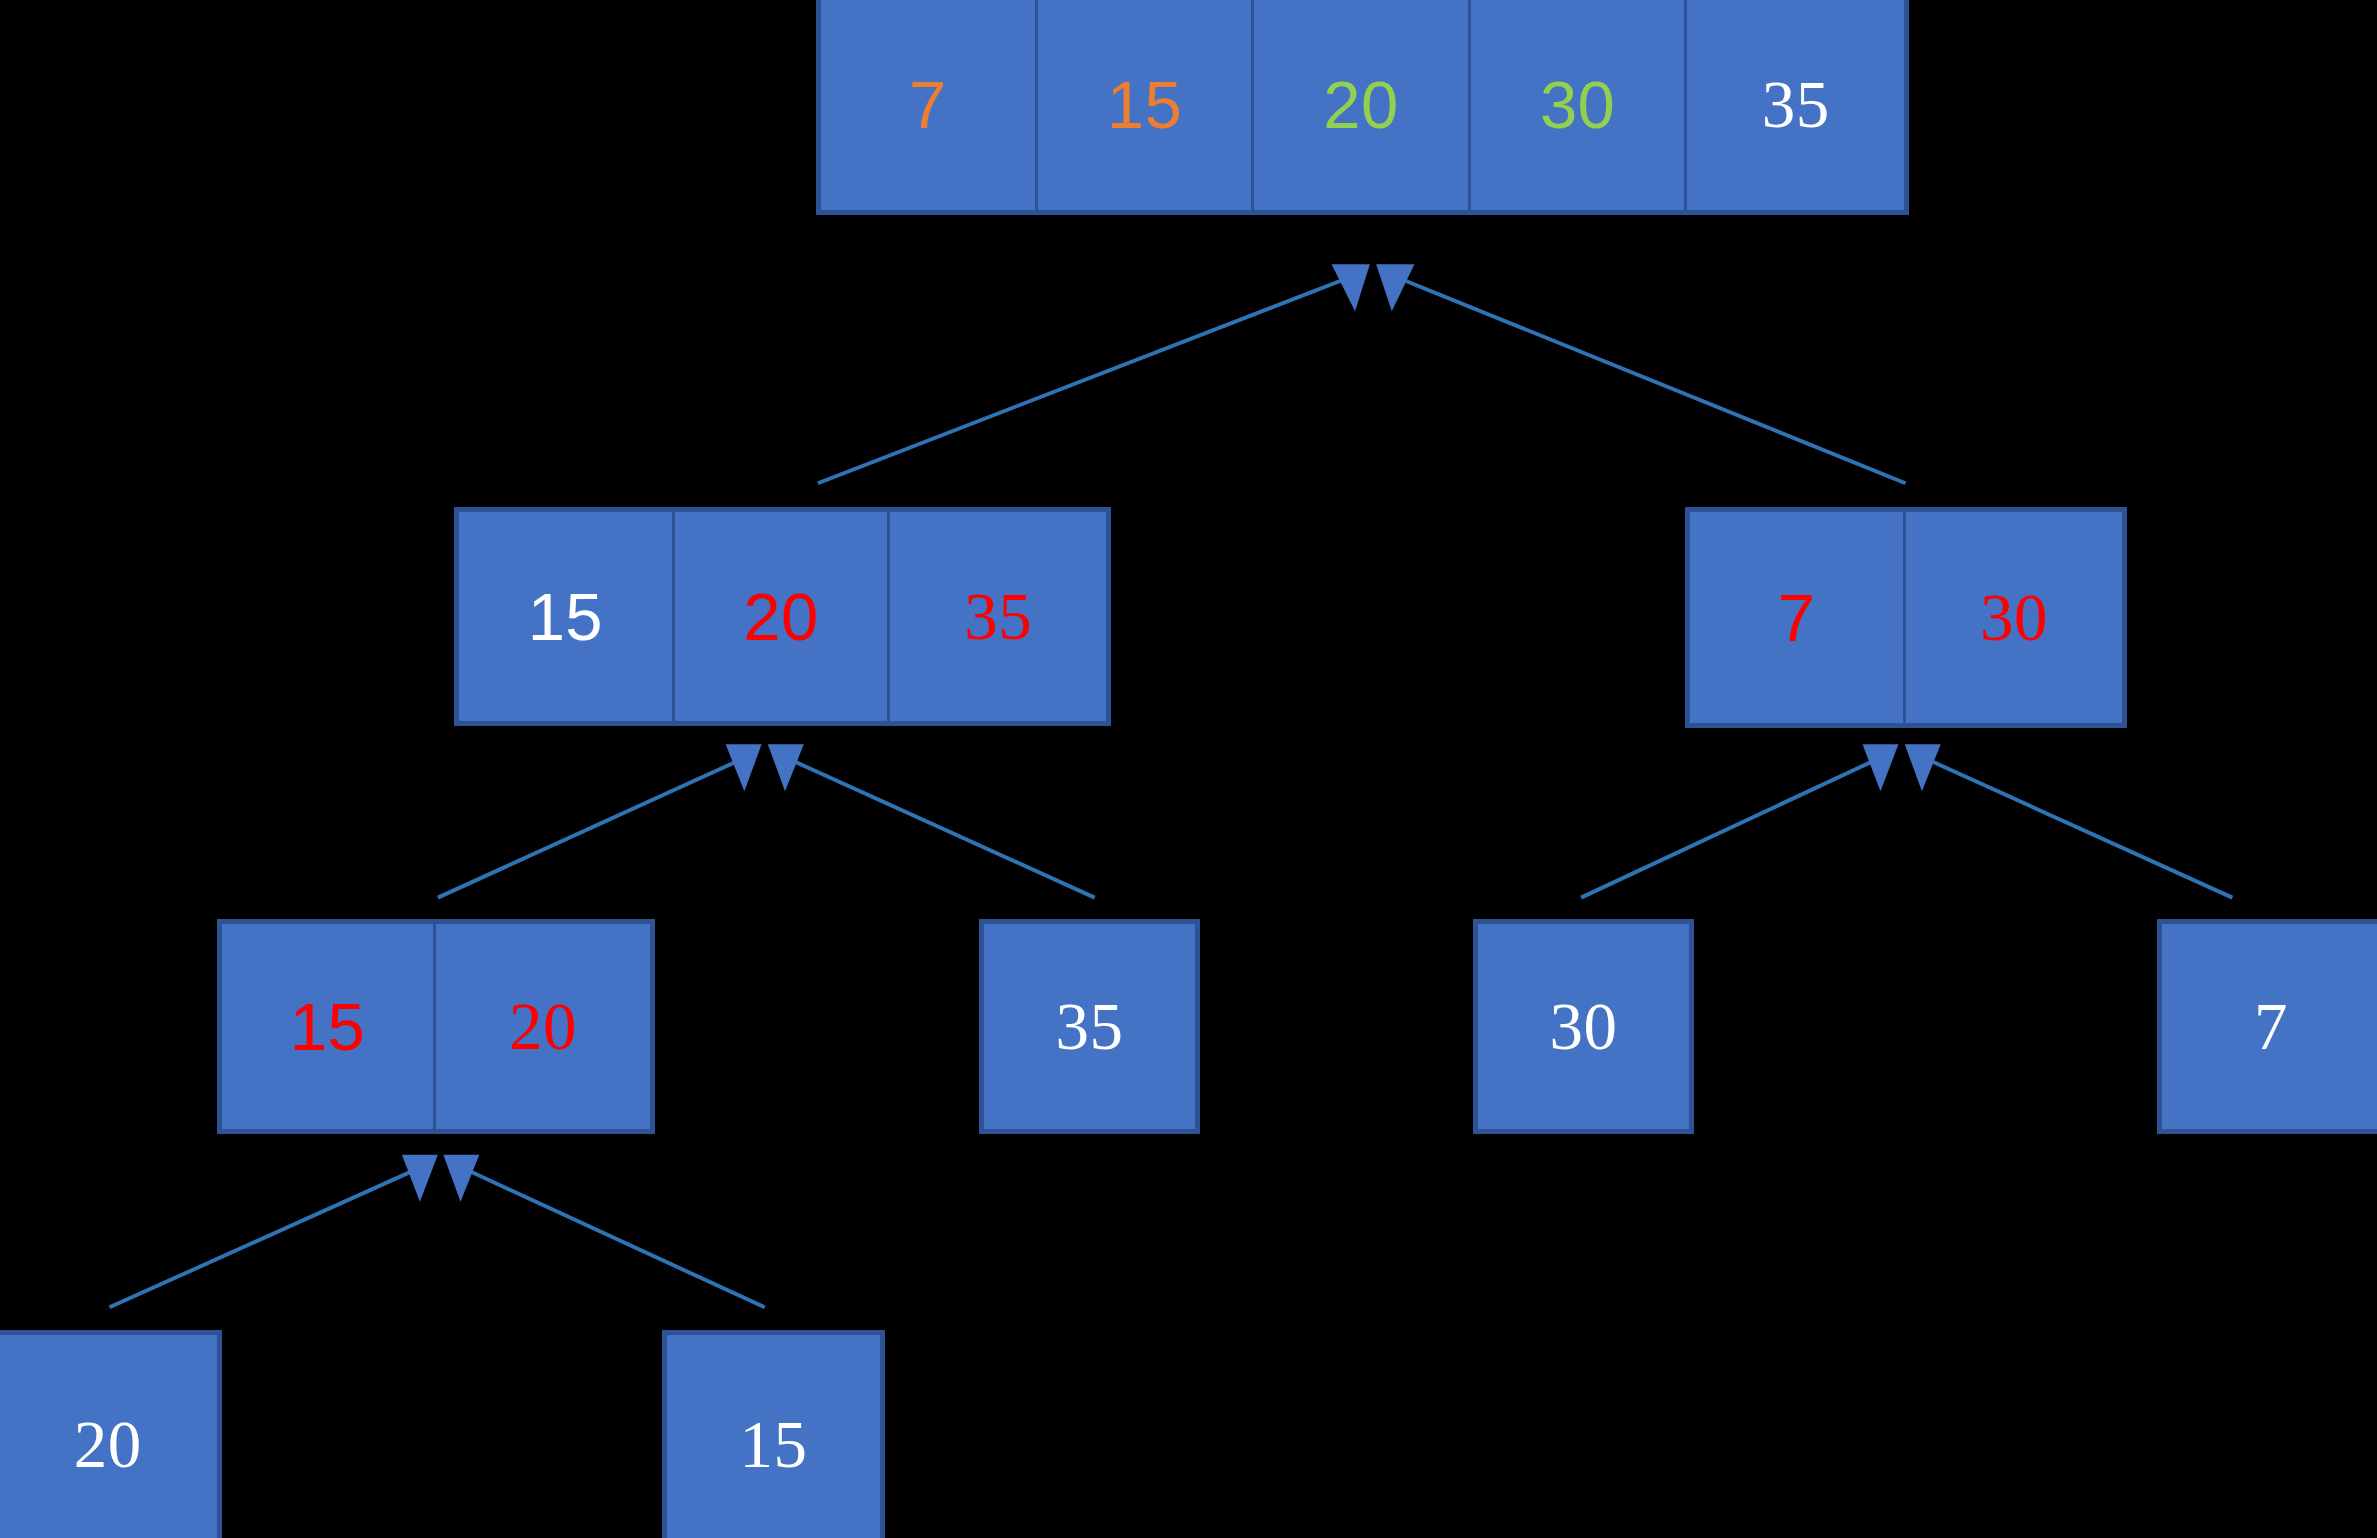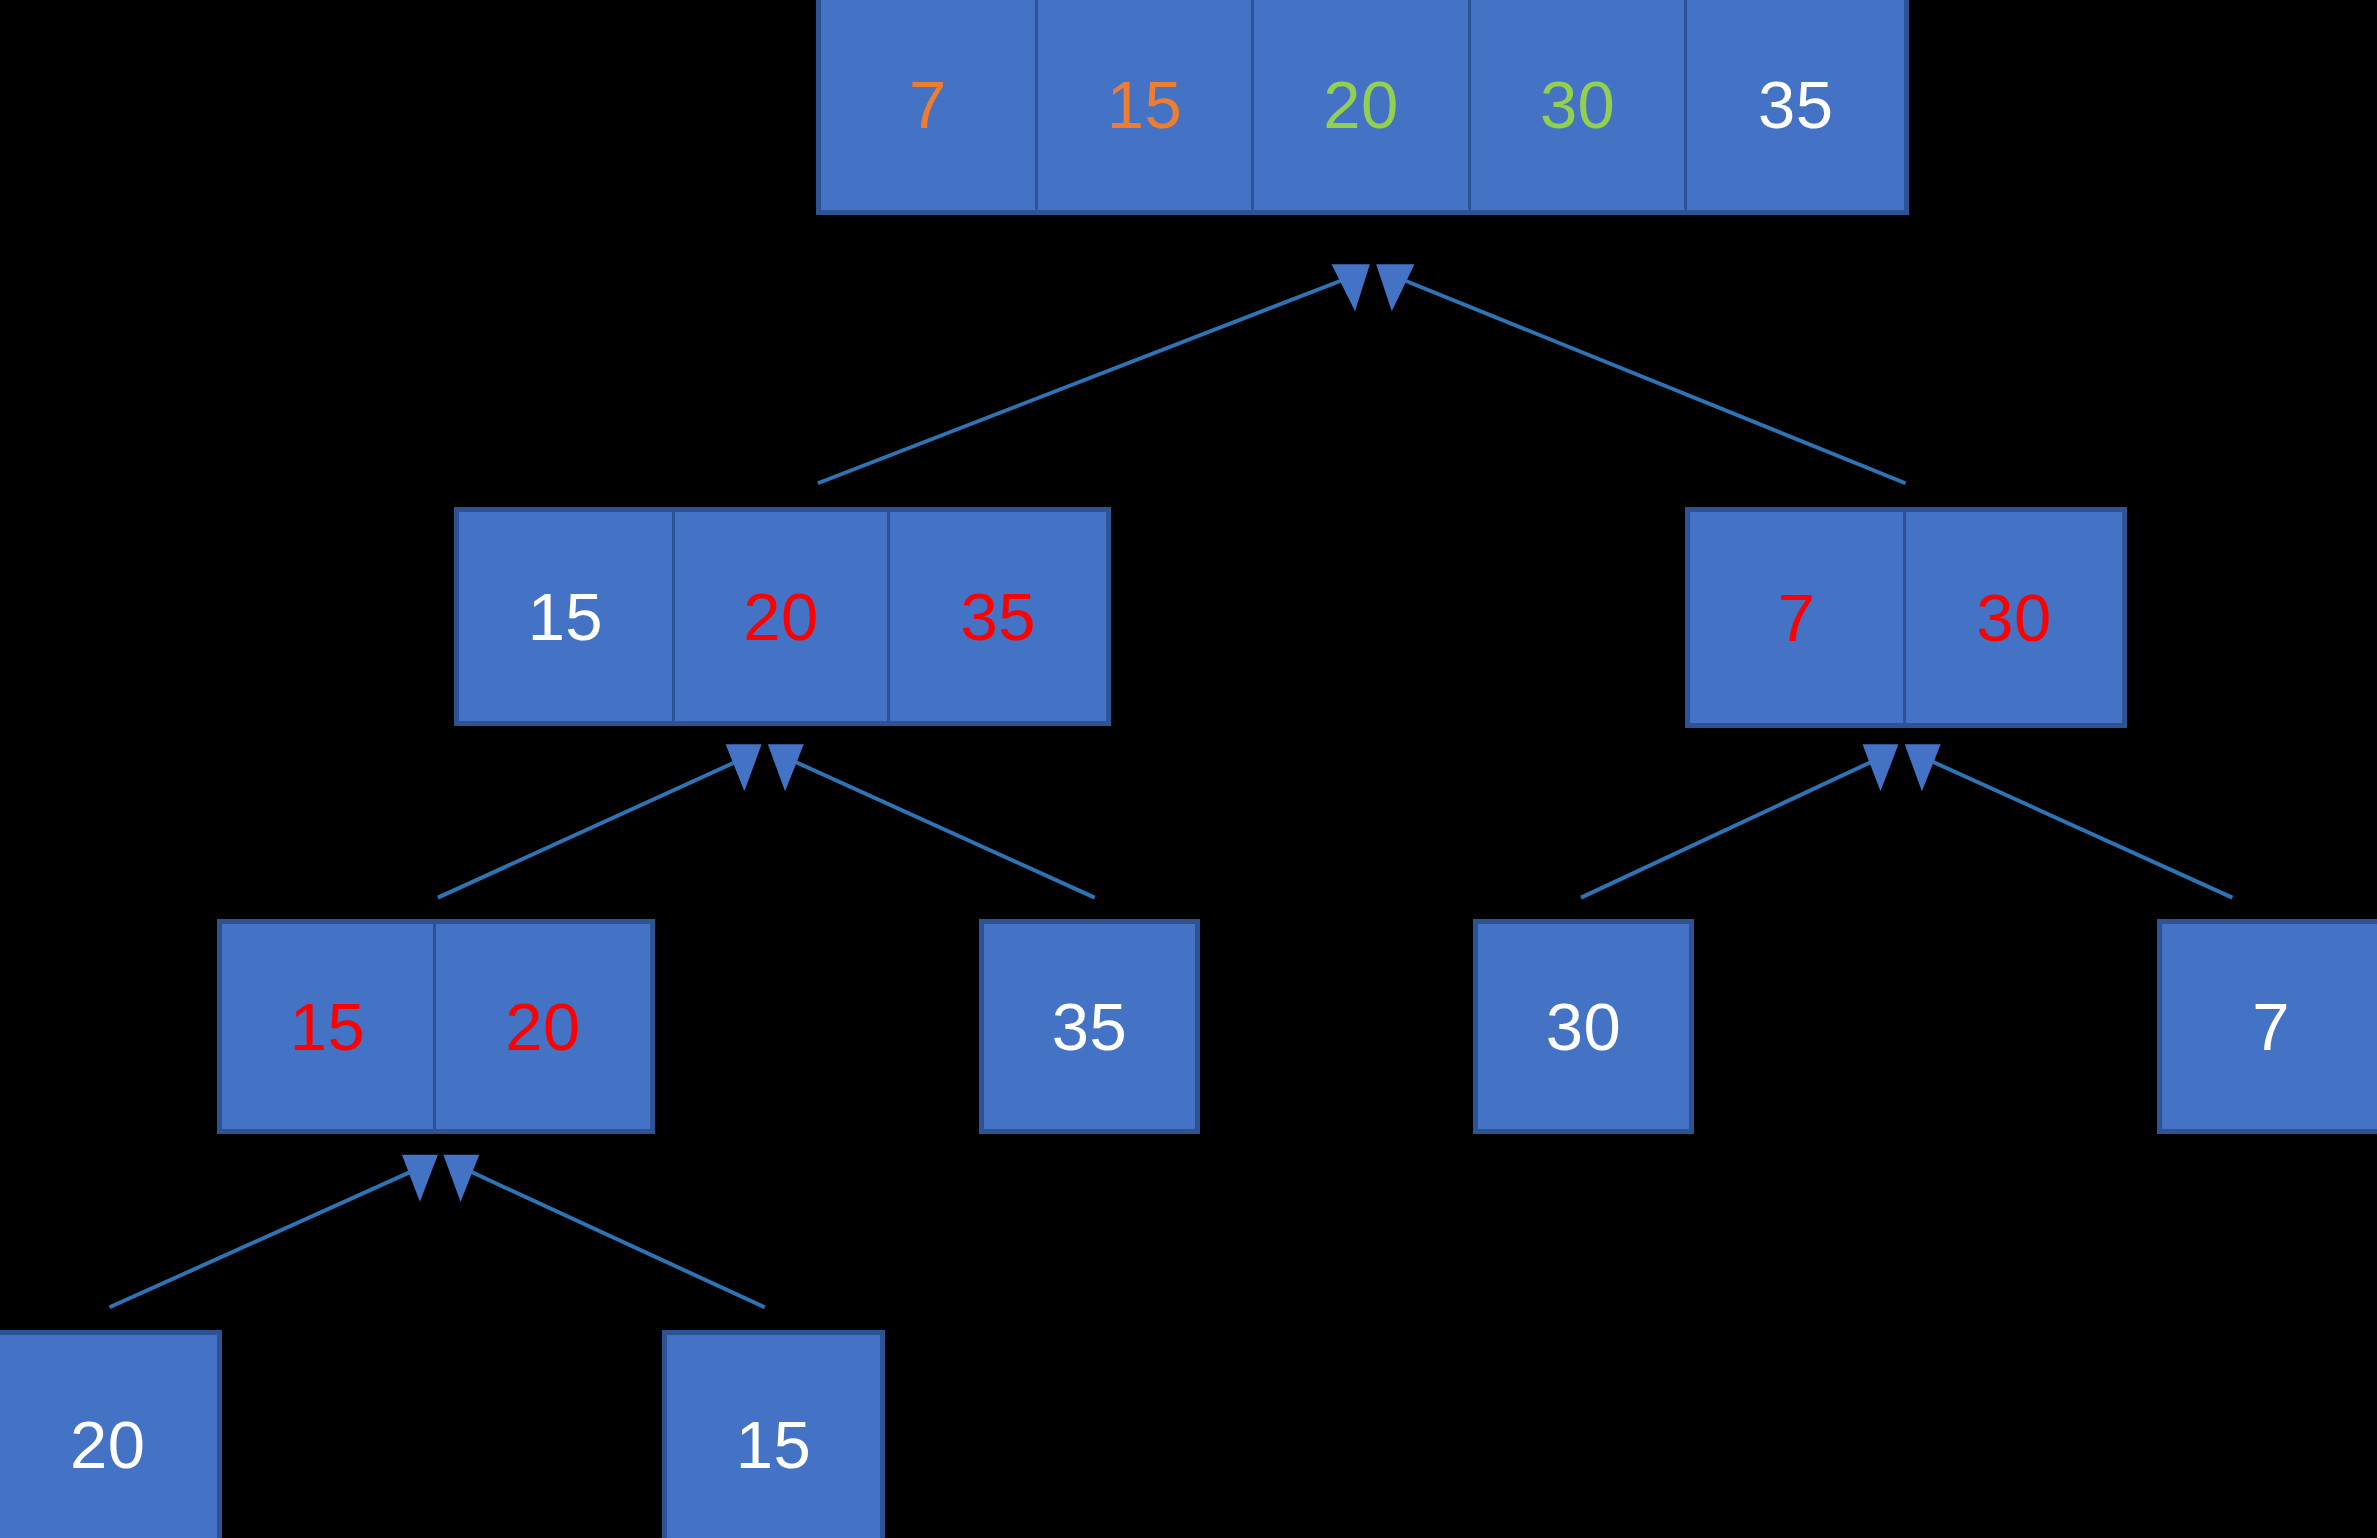--- a/index.html
+++ b/index.html
@@ -35,21 +35,21 @@
     box-sizing: border-box;
     background: #4472C4;
     display: flex;
     align-items: center;
     justify-content: center;
     font-size: 67px;
     line-height: 1;
     letter-spacing: 0.4px;
     border-right: 3.1px solid #2E5395;
   }
-  .cell:last-child { border-right: none; }
+  .cell:last-child { border-right: none; font-family: Liberation Serif, serif; }
   .cell.white  { color: #FFFFFF; }
   .cell.red    { color: #FF0000; }
   .cell.orange { color: #ED7D31; }
   .cell.green  { color: #92D050; }
 </style>
 </head>
 <body>
 
 <div id="stage">
 

